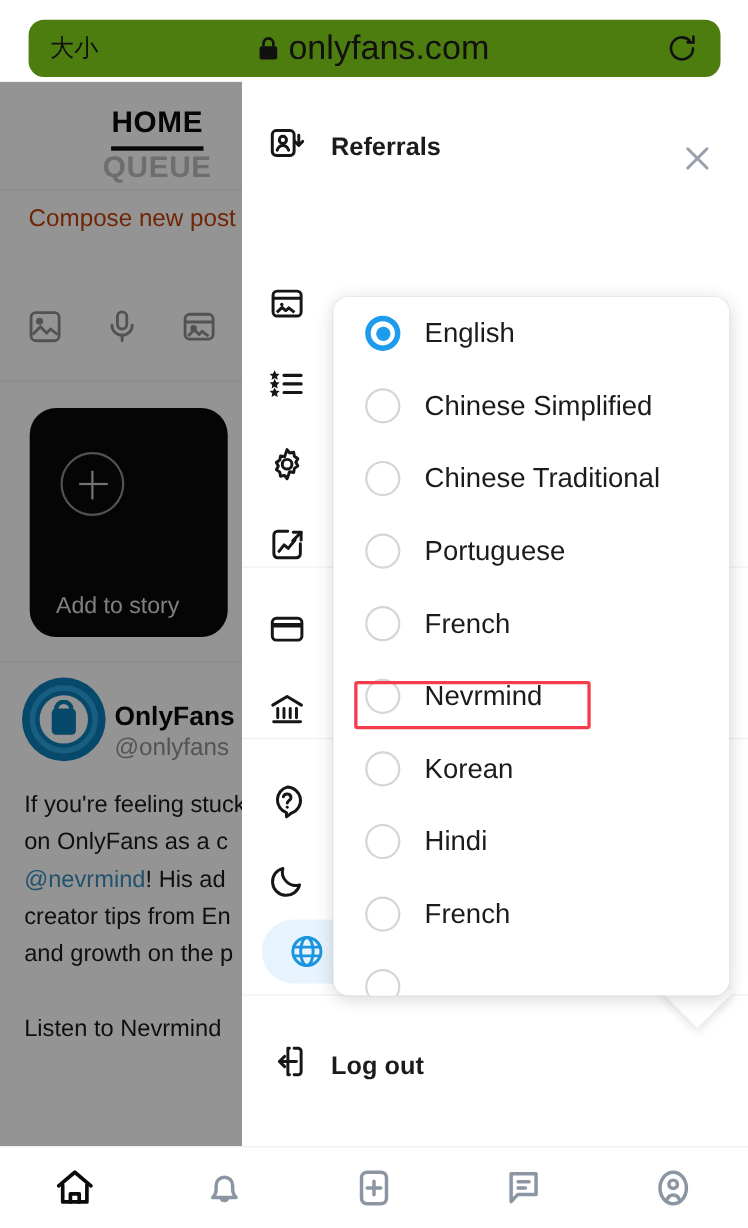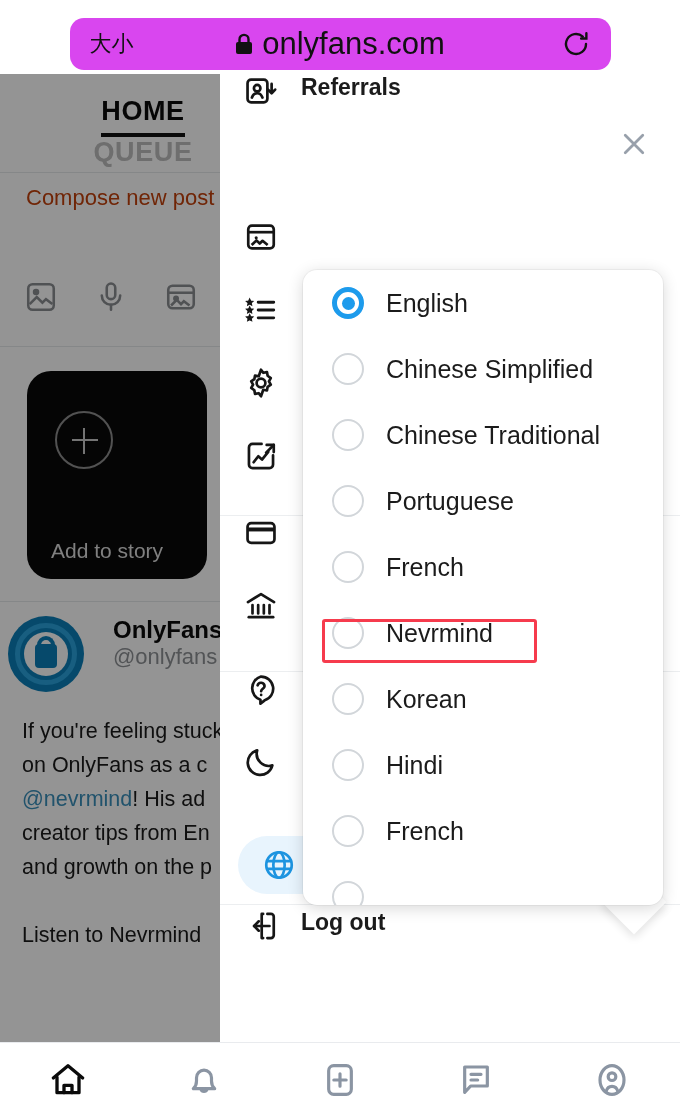--- a/index.html
+++ b/index.html
@@ -16,21 +16,21 @@
     position:absolute; top:0; left:0; width:680px; height:14px;
     background:#ffffff;
   }
 
   
   .urlbar-wrap {
     position:absolute; top:14px; left:0; width:680px; height:60px;
     background:#ffffff; display:flex; align-items:center; justify-content:center;
   }
   .urlbar {
-    width: 541px; height: 52px; border-radius: 14px; background:#d946ef;
+    width: 629px; height: 52px; border-radius: 14px; background:#4d7c0f;
     display:flex; align-items:center; padding: 0 20px; position:relative;
   }
   .url-size { font-size: 22px; color:#111; letter-spacing:0px; }
   .url-center {
     position:absolute; left:0; right:0; display:flex; align-items:center;
     justify-content:center; gap:9px; pointer-events:none;
   }
   .url-text { font-size: 31px; color:#111; }
   .lock-ic { display:block; }
   .reload-btn { margin-left:auto; display:flex; align-items:center; }
@@ -79,21 +79,21 @@
     border:2px solid #8d8d8d; border-radius:50%;
   }
   .story-plus::before, .story-plus::after {
     content:""; position:absolute; background:#c9c9c9;
   }
   .story-plus::before { left:50%; top:15px; width:2px; height:26px; margin-left:-1px; }
   .story-plus::after { top:50%; left:15px; height:2px; width:26px; margin-top:-1px; }
   .story-label { position:absolute; bottom:16px; left:24px; color:#dcdcdc; font-size:21px; }
 
   .post { position:absolute; top:542px; left:0; width:260px; }
-  .post-head { display:flex; align-items:flex-start; gap:29px; padding-left:8px; }
+  .post-head { display:flex; align-items:flex-end; gap:8px; padding-left:20px; }
   .avatar { width:76px; height:76px; border-radius:50%; background:#0b7fb8; position:relative; flex:none; }
   .avatar .ring { position:absolute; inset:7px; border:5px solid #2aa3dd; border-radius:50%; }
   .avatar .lockbody {
     position:absolute; left:50%; top:28px; width:22px; height:24px; margin-left:-11px;
     background:#0b7fb8; border-radius:4px;
   }
   .avatar .lockshackle {
     position:absolute; left:50%; top:20px; width:18px; height:14px; margin-left:-9px;
     border:4px solid #0b7fb8; border-bottom:none; border-radius:9px 9px 0 0;
   }
@@ -104,21 +104,21 @@
   .post-body { margin:22px 0 0 22px; font-size:21.5px; line-height:34px; color:#1a1a1a; width:280px; }
   .mention { color:#3a8fba; }
 
   
   .drawer {
     position:absolute; top:0; left:220px; width:460px; height:968px;
     background:#ffffff; z-index:10;
   }
   .menu-item {
     position:absolute; left:0; width:460px; height:73px;
-    display:flex; align-items:flex-start; padding-left:24px; gap:23px;
+    display:flex; align-items:flex-end; padding-left:24px; gap:23px;
   }
   .menu-label { font-size:23px; font-weight:600; color:#1b1b1b; }
   .drawer-divider { position:absolute; left:0; width:460px; height:1px; background:#eceef0; }
   .close-btn { position:absolute; top:47px; right:23px; width:46px; height:46px; display:flex; align-items:center; justify-content:center; }
 
   
   .lang-row {
     position:absolute; left:18px; top:762px; width:424px; height:58px;
     background:#e8f4fd; border-radius:29px; display:flex; align-items:center;
     padding-left:24px; gap:23px;

